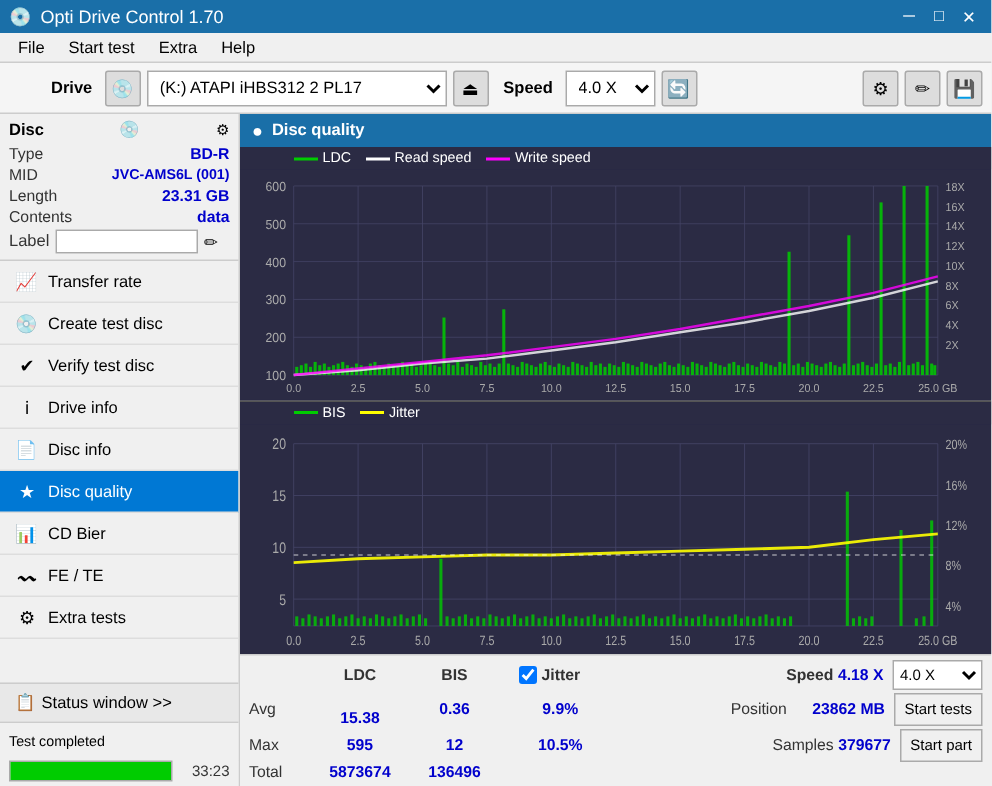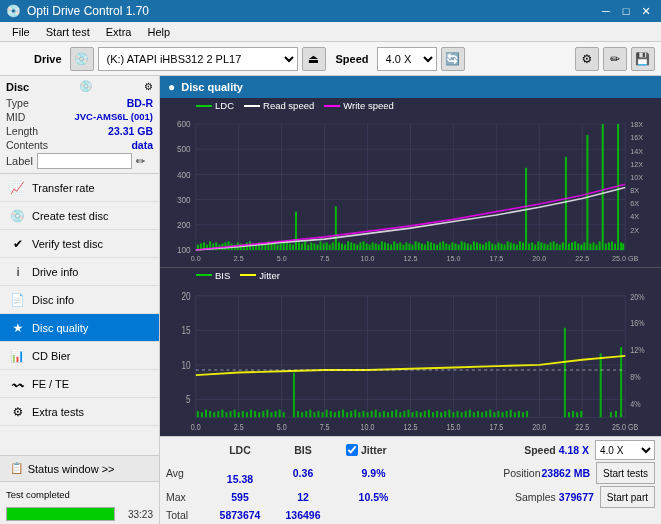--- a/index.html
+++ b/index.html
@@ -610,21 +610,21 @@
         </select>
       </div>
 
       <div style="display:flex;align-items:center;margin-bottom:1px;">
         <div style="width:40px;font-size:10.5px;color:#333;">Avg</div>
         <div style="width:68px;text-align:center;font-size:10.5px;color:#0000cc;font-weight:bold;margin-top:12px;">15.38</div>
         <div style="width:58px;text-align:center;font-size:10.5px;color:#0000cc;font-weight:bold;">0.36</div>
         <div style="width:14px;"></div>
         <div style="width:55px;text-align:center;font-size:10.5px;color:#0000cc;font-weight:bold;">9.9%</div>
         <div style="flex:1;"></div>
-        <div style="display:flex;align-items:center;gap:1px;">
+        <div style="display:flex;align-items:center;gap:17px;">
           <span style="font-size:10.5px;color:#333;">Position</span>
           <span style="font-size:10.5px;color:#0000cc;font-weight:bold;">23862 MB</span>
         </div>
         <div style="width:6px;"></div>
         <button class="start-btn">Start tests</button>
       </div>
 
       <div style="display:flex;align-items:center;margin-bottom:1px;">
         <div style="width:40px;font-size:10.5px;color:#333;">Max</div>
         <div style="width:68px;text-align:center;font-size:10.5px;color:#0000cc;font-weight:bold;">595</div>

